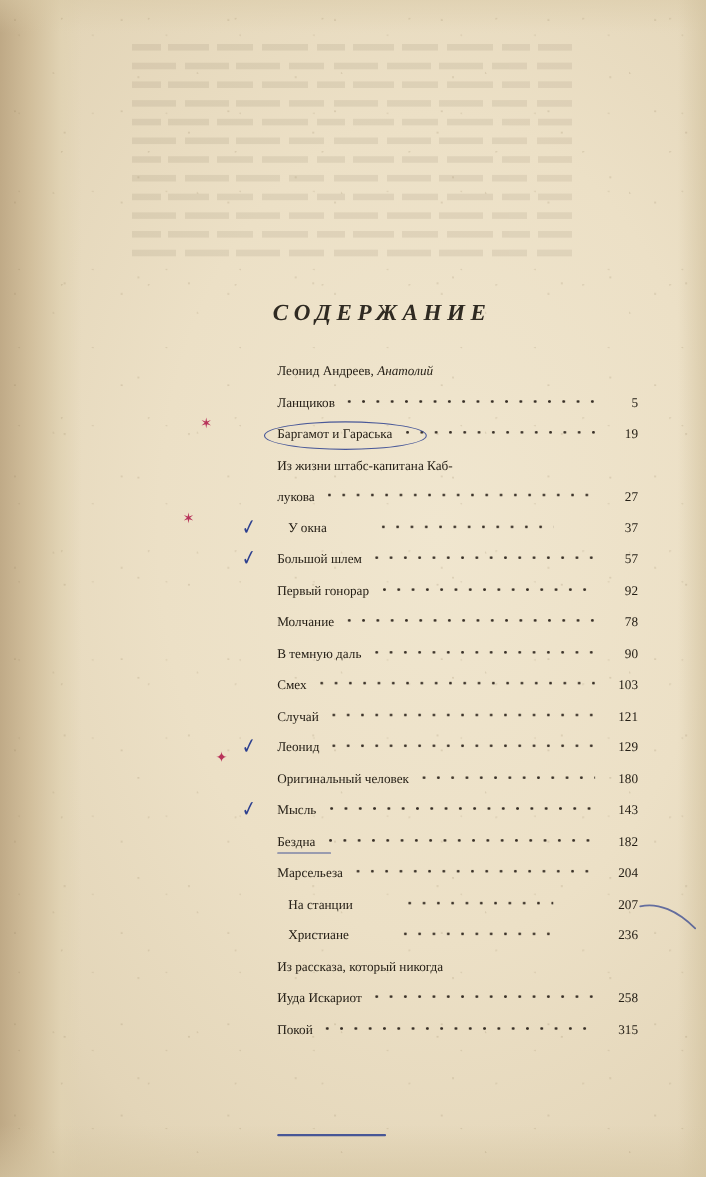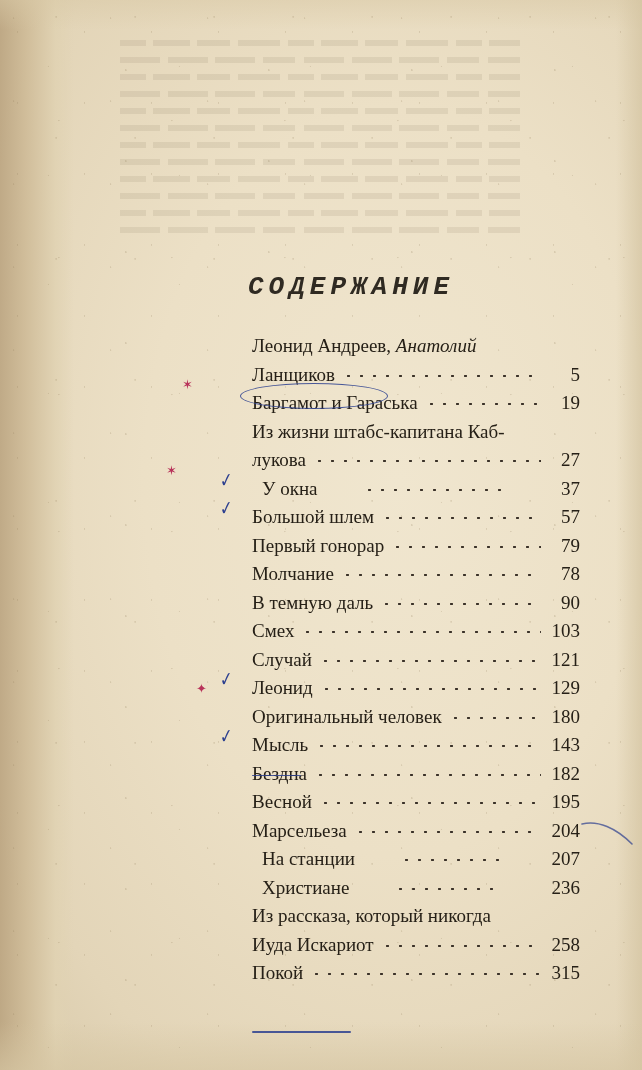--- a/index.html
+++ b/index.html
@@ -84,34 +84,34 @@
 
   
   #toc {
     position: absolute;
     left: 240px;
     top: 272px;
     width: 340px;
   }
 
   #toc-title {
-    font-family: Liberation Mono, monospace;
+    font-family: Liberation Serif, serif;
     font-style: italic;
-    font-size: 26px;
+    font-size: 21px;
     letter-spacing: 5px;
     color: #2f2a22;
     margin: 0 0 34px 8px;
     white-space: nowrap;
   }
 
   .entry {
     position: relative;
     display: flex;
     align-items: baseline;
-    font-size: 19px;
+    font-size: 12px;
     color: #262017;
     line-height: 1;
     margin-bottom: 0;
     height: 28.5px;
   }
   .entry .title {
     white-space: nowrap;
   }
   .entry .title .it {
     font-style: italic;
@@ -256,21 +256,21 @@
           <span class="page">37</span>
         </div>
         <div class="entry ind1">
           <span class="title">Большой шлем</span>
           <span class="leader"></span>
           <span class="page">57</span>
         </div>
         <div class="entry ind1">
           <span class="title">Первый гонорар</span>
           <span class="leader"></span>
-          <span class="page">79</span>
+          <span class="page">92</span>
         </div>
         <div class="entry ind1">
           <span class="title">Молчание</span>
           <span class="leader"></span>
           <span class="page">78</span>
         </div>
         <div class="entry ind1">
           <span class="title">В темную даль</span>
           <span class="leader"></span>
           <span class="page">90</span>
@@ -297,25 +297,20 @@
         </div>
         <div class="entry ind1">
           <span class="title">Мысль</span>
           <span class="leader"></span>
           <span class="page">143</span>
         </div>
         <div class="entry ind1">
           <span class="title">Бездна</span>
           <span class="leader"></span>
           <span class="page">182</span>
-        </div>
-        <div class="entry ind1">
-          <span class="title">Весной</span>
-          <span class="leader"></span>
-          <span class="page">195</span>
         </div>
         <div class="entry ind1">
           <span class="title">Марсельеза</span>
           <span class="leader"></span>
           <span class="page">204</span>
         </div>
         <div class="entry ind2">
           <span class="title">На станции</span>
           <span class="leader"></span>
           <span class="page">207</span>

